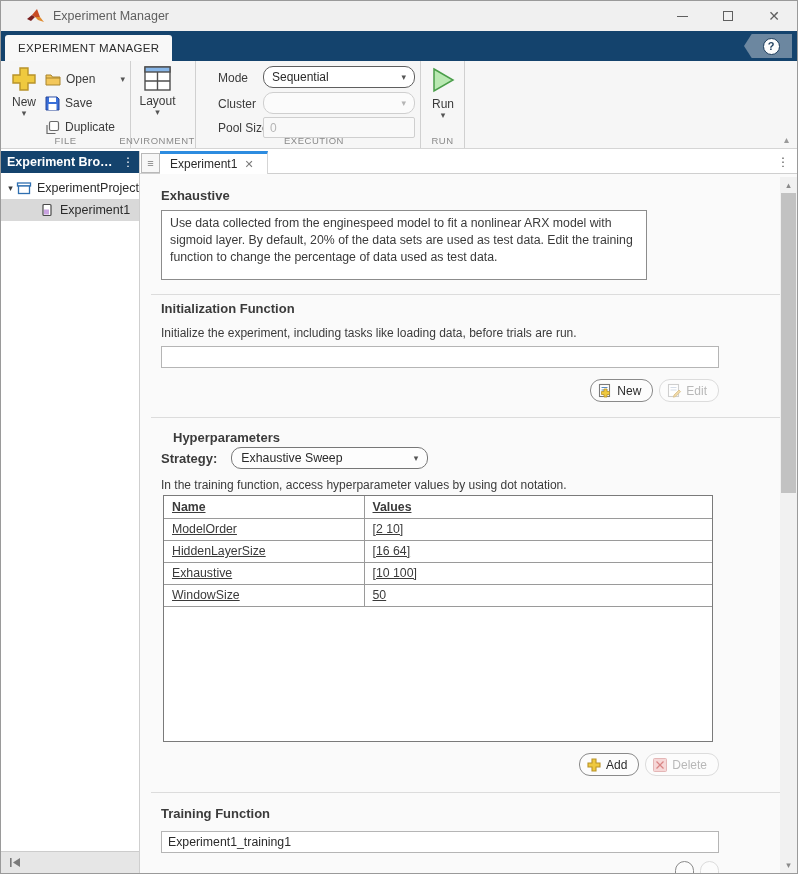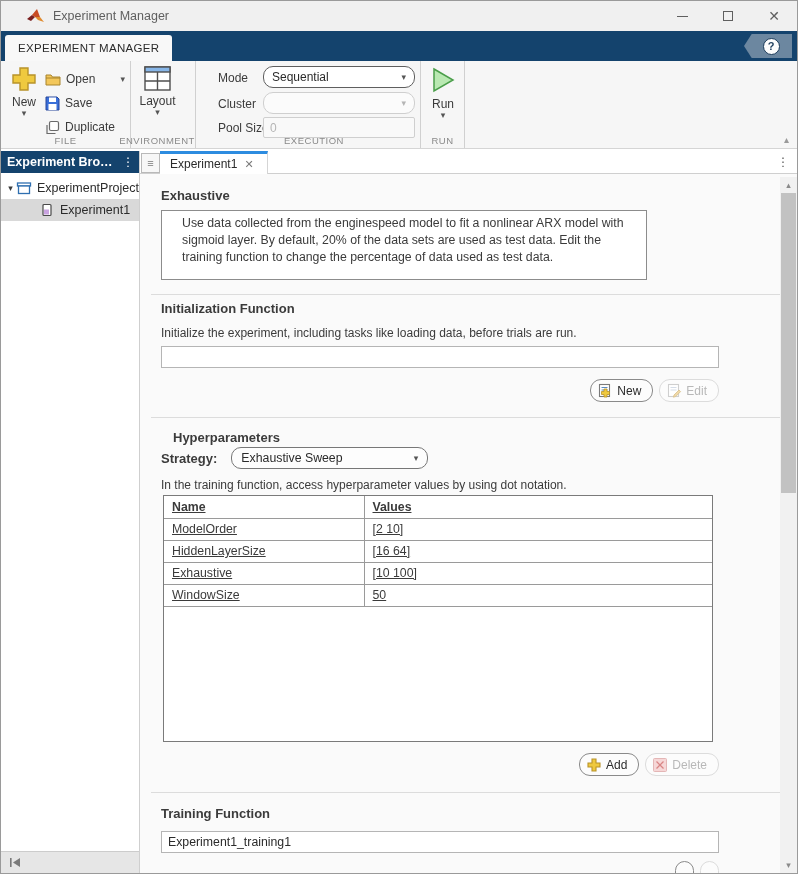--- a/index.html
+++ b/index.html
@@ -65,21 +65,21 @@
   .hamburger-btn { position:absolute; left:1px; top:2px; width:19px; height:20px; border:1px solid #b9b9b9; background:#f7f7f7; color:#7a7a7a; font-size:11px; display:flex; align-items:center; justify-content:center; }
   .doctab { position:absolute; left:20px; top:0; height:23px; min-width:108px; background:#fff; border-right:1px solid #d5d5d5; border-top:3px solid #2d8ce0; display:flex; align-items:center; padding:0 10px; font-size:12px; color:#2b2b2b; gap:7px; }
   .doctab .tclose { color:#7a7a7a; font-size:11px; }
   .doc-dots { position:absolute; right:8px; top:4px; color:#555; font-size:12px; }
 
   .content { position:absolute; top:23px; left:0; right:0; bottom:0; background:#fafafa; overflow:hidden; }
   .main-inner { padding:14px 0 0 21px; width:600px; }
   h3.sect { font-size:13px; font-weight:bold; color:#3b3b3b; }
   .hint { font-size:12px; color:#3b3b3b; }
   .divider { height:1px; background:#dcdcdc; margin-left:-10px; width:632px; }
-  .descbox { width:486px; height:70px; border:1px solid #8c8c8c; background:#fff; padding:4px 20px; font-size:12.3px; color:#3b3b3b; line-height:1.38; }
+  .descbox { width:486px; height:70px; border:1px solid #8c8c8c; background:#fff; padding:4px 8px; font-size:12.3px; color:#3b3b3b; line-height:1.38; }
   .field { width:558px; height:22px; border:1px solid #b5b5b5; background:#fff; font-size:12.3px; color:#2b2b2b; display:flex; align-items:center; padding:0 6px; }
   .btnrow { width:558px; display:flex; justify-content:flex-end; gap:6px; }
   .pill-btn { display:inline-flex; align-items:center; gap:4px; height:23px; border:1px solid #8a8a8a; border-radius:11px; background:#fcfcfc; padding:0 11px 0 6px; font-size:12px; color:#2b2b2b; }
   .pill-btn.disabled { border-color:#dcdcdc; color:#b8b8b8; }
   .pill-btn .micon { width:16px; height:16px; }
   .strategy-row { display:flex; align-items:center; gap:14px; margin-top:2px; }
   .strategy-row .slabel { font-size:13px; font-weight:bold; color:#3b3b3b; }
   .scombo { width:197px; height:22px; border:1px solid #777; border-radius:10px; background:#fdfdfd; display:flex; align-items:center; justify-content:space-between; padding:0 9px; font-size:12.3px; color:#2b2b2b; }
   .table-box { width:550px; height:247px; border:1px solid #7a7a7a; background:#fff; margin-left:2px; overflow:hidden; }
   table.params { width:100%; border-collapse:collapse; font-size:12.3px; color:#3b3b3b;text-decoration:underline; }

